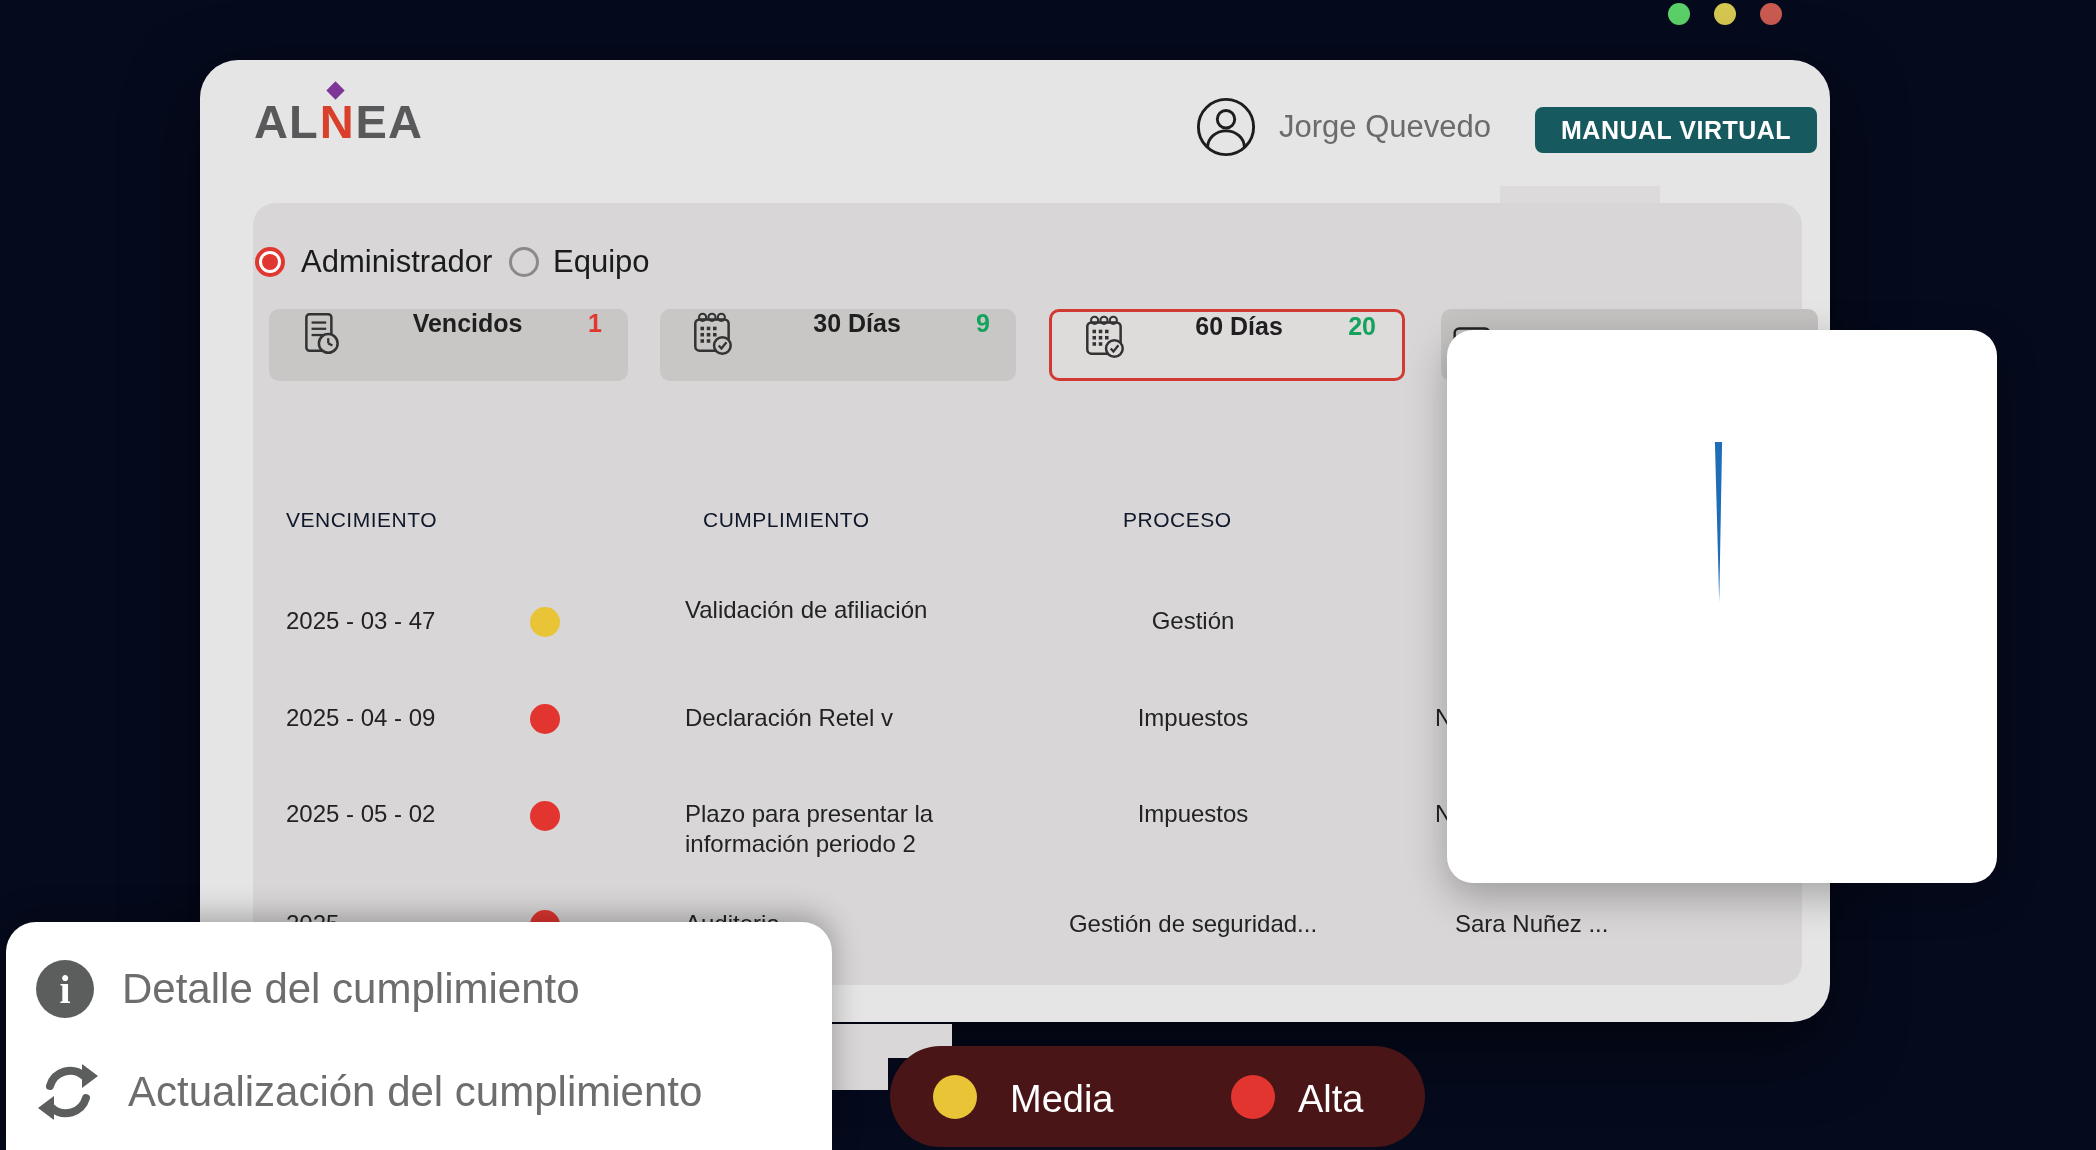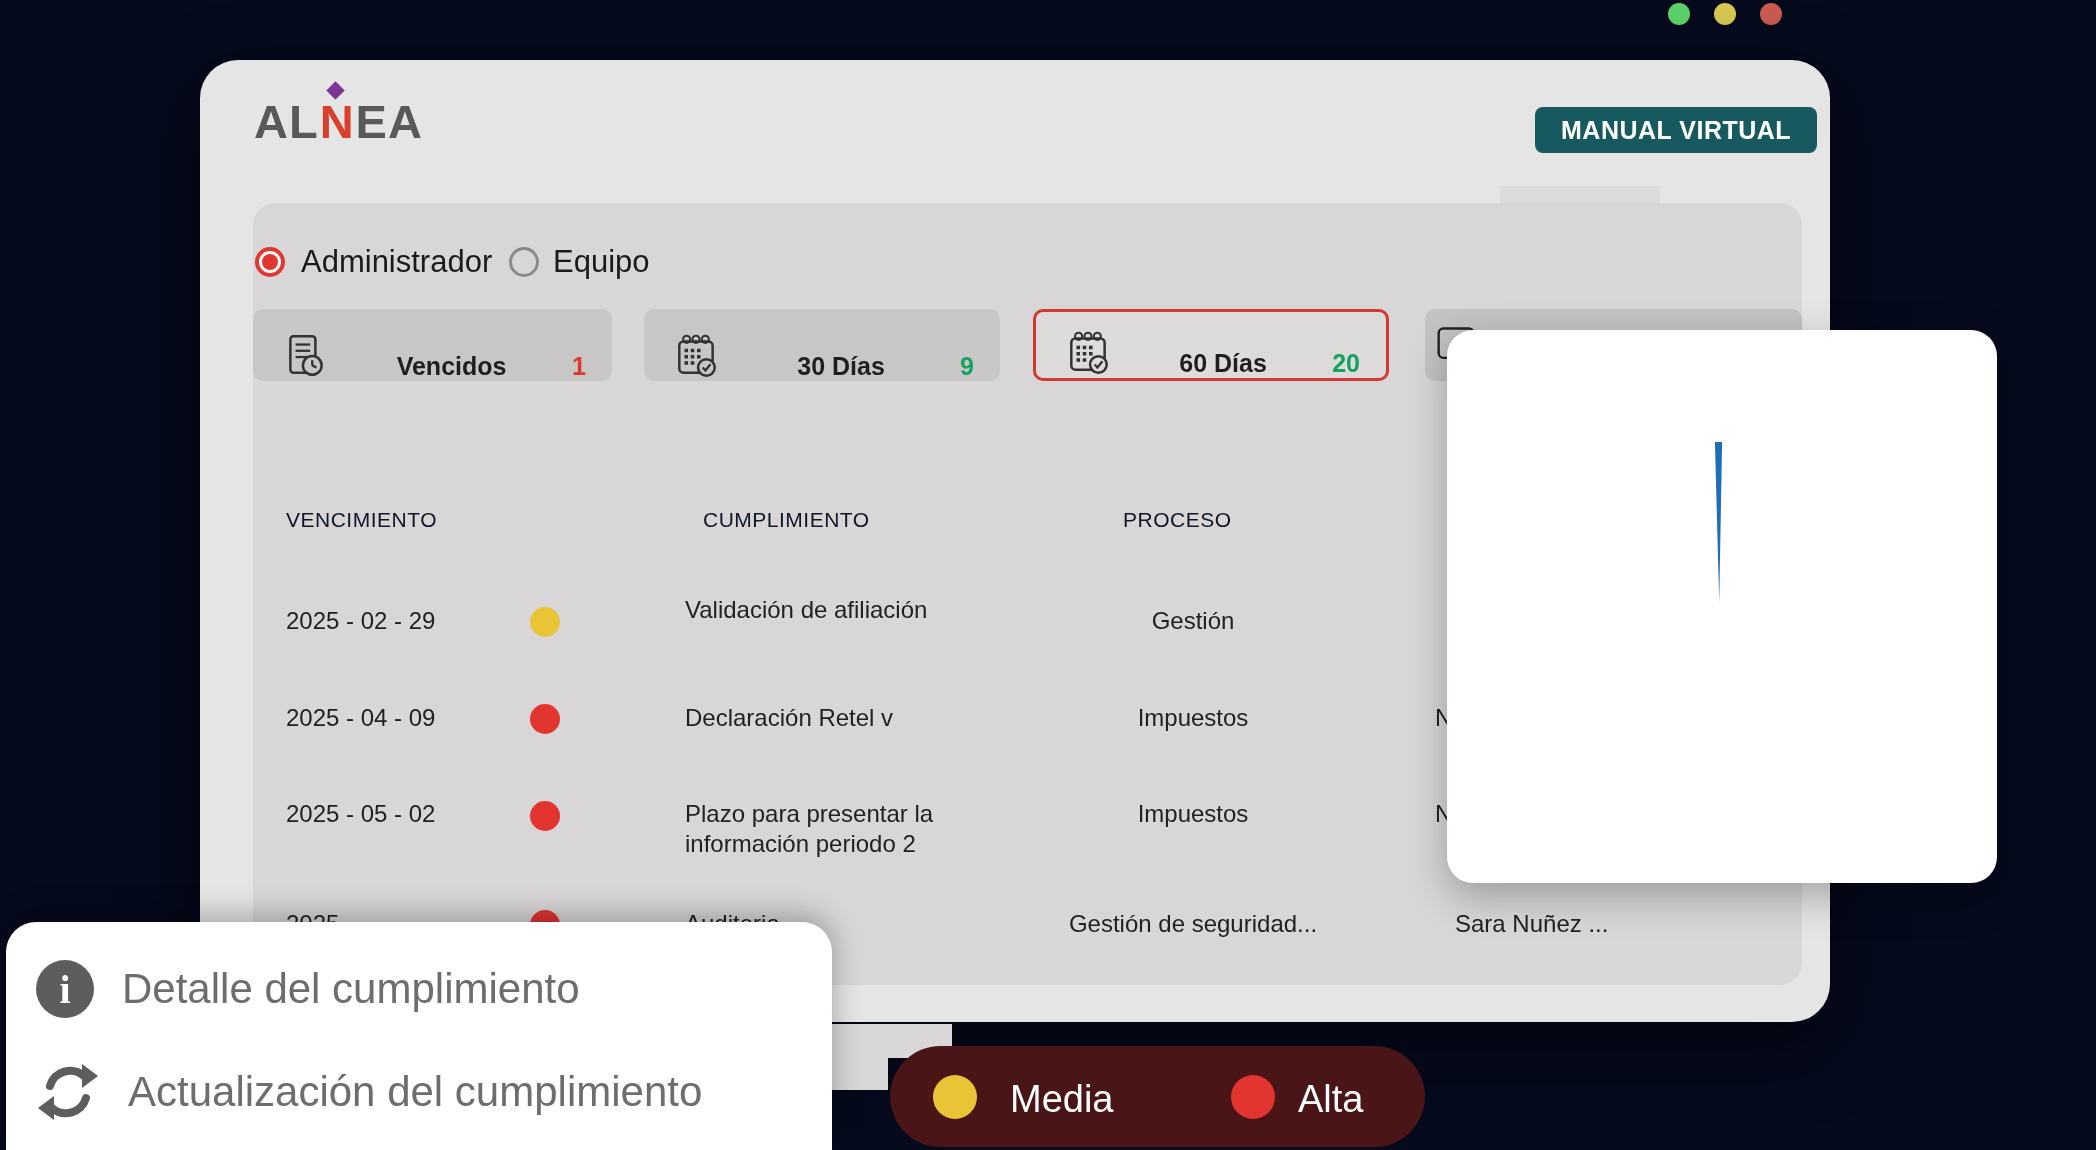--- a/index.html
+++ b/index.html
@@ -33,21 +33,21 @@
   
   .radio{position:absolute;width:30px;height:30px;border-radius:50%;box-sizing:border-box;}
   .radio.sel{border:4px solid #e03830;background:#fff;}
   .radio.sel::after{content:"";position:absolute;left:3px;top:3px;width:16px;height:16px;
                     border-radius:50%;background:#e03830;}
   .radio.unsel{border:3px solid #8a8a8a;background:#d8d6d6;}
   .radio-label{position:absolute;font-size:31px;color:#1b1b1b;line-height:32px;}
 
   
   .tab{position:absolute;top:106px;height:72px;background:#c9c6c6;border-radius:10px;
-       display:flex;align-items:flex-end;box-sizing:border-box;cursor:pointer;}
+       display:flex;align-items:flex-start;box-sizing:border-box;cursor:pointer;margin-left:16px;}
   .tab .tab-label{font-size:25px;font-weight:bold;color:#1f1f1f;flex:1;text-align:center;}
   .tab .tab-count{font-size:25px;font-weight:bold;margin-right:26px;}
   .tab .tab-icon{margin-left:28px;width:50px;height:50px;}
   .count-red{color:#e0372e;} .count-green{color:#13a35d;}
   .tab.selected{background:#dedbdb;border:3px solid #d03a32;}
   .icon-mask{fill:#c9c6c6;} .tab.selected .icon-mask{fill:#dedbdb;}
   .tab.ghost{background:#c5c2c2;}
 
   
   .search-strip{position:absolute;left:0;top:222px;width:1549px;height:66px;background:#e1dfdf;
@@ -102,20 +102,28 @@
   </div>
 
   <div class="app-window">
 
     <div class="logo">
       <span>AL</span>
         <span class="logo-n">N</span>
         <span>EA</span>
     </div>
 
+    <div class="user-area">
+      <svg width="62" height="62" viewBox="0 0 64 64">
+        <circle cx="32" cy="32" r="28.5" fill="none" stroke="#1d1d1d" stroke-width="3"></circle>
+        <circle cx="32" cy="24" r="9" fill="none" stroke="#1d1d1d" stroke-width="3"></circle>
+        <path d="M13 53 a19 17 0 0 1 38 0" fill="none" stroke="#1d1d1d" stroke-width="3"></path>
+      </svg>
+      <span class="user-name">Jorge Quevedo</span>
+    </div>
 
     <button class="manual-btn">MANUAL VIRTUAL</button>
 
     <div class="patch" style="left:1300px;top:126px;width:160px;height:42px;background:#dcdadb"></div>
     <div class="patch" style="left:1340px;top:155px;width:230px;height:48px;background:#d6d3d5"></div>
 
     <div class="panel">
 
       <div class="radio sel" style="left:2px;top:44px;"></div>
       <div class="radio-label" style="left:48px;top:43px;">Administrador</div>
@@ -187,21 +195,21 @@
           <rect x="4" y="6" width="38" height="32" rx="5" fill="none" stroke="#222" stroke-width="2.6"></rect>
         </svg>
       </div>
 
 
       <div class="thead" style="left:33px;top:305px;">VENCIMIENTO</div>
       <div class="thead" style="left:450px;top:305px;">CUMPLIMIENTO</div>
       <div class="thead" style="left:870px;top:305px;">PROCESO</div>
 
       <div>
-        <div class="cell" style="left:33px;top:403px;">2025 - 02 - 29</div>
+        <div class="cell" style="left:33px;top:403px;">2025 - 03 - 47</div>
         <div class="dot media" style="left:277px;top:404px;"></div>
         <div class="cell cumpl" style="left:432px;top:392px;">Validación de afiliación</div>
         <div class="cell proc" style="left:790px;top:403px;">Gestión</div>
       </div>
 
       <div>
         <div class="cell" style="left:33px;top:500px;">2025 - 04 - 09</div>
         <div class="dot alta" style="left:277px;top:501px;"></div>
         <div class="cell cumpl" style="left:432px;top:500px;">Declaración Retel v</div>
         <div class="cell proc" style="left:790px;top:500px;">Impuestos</div>

